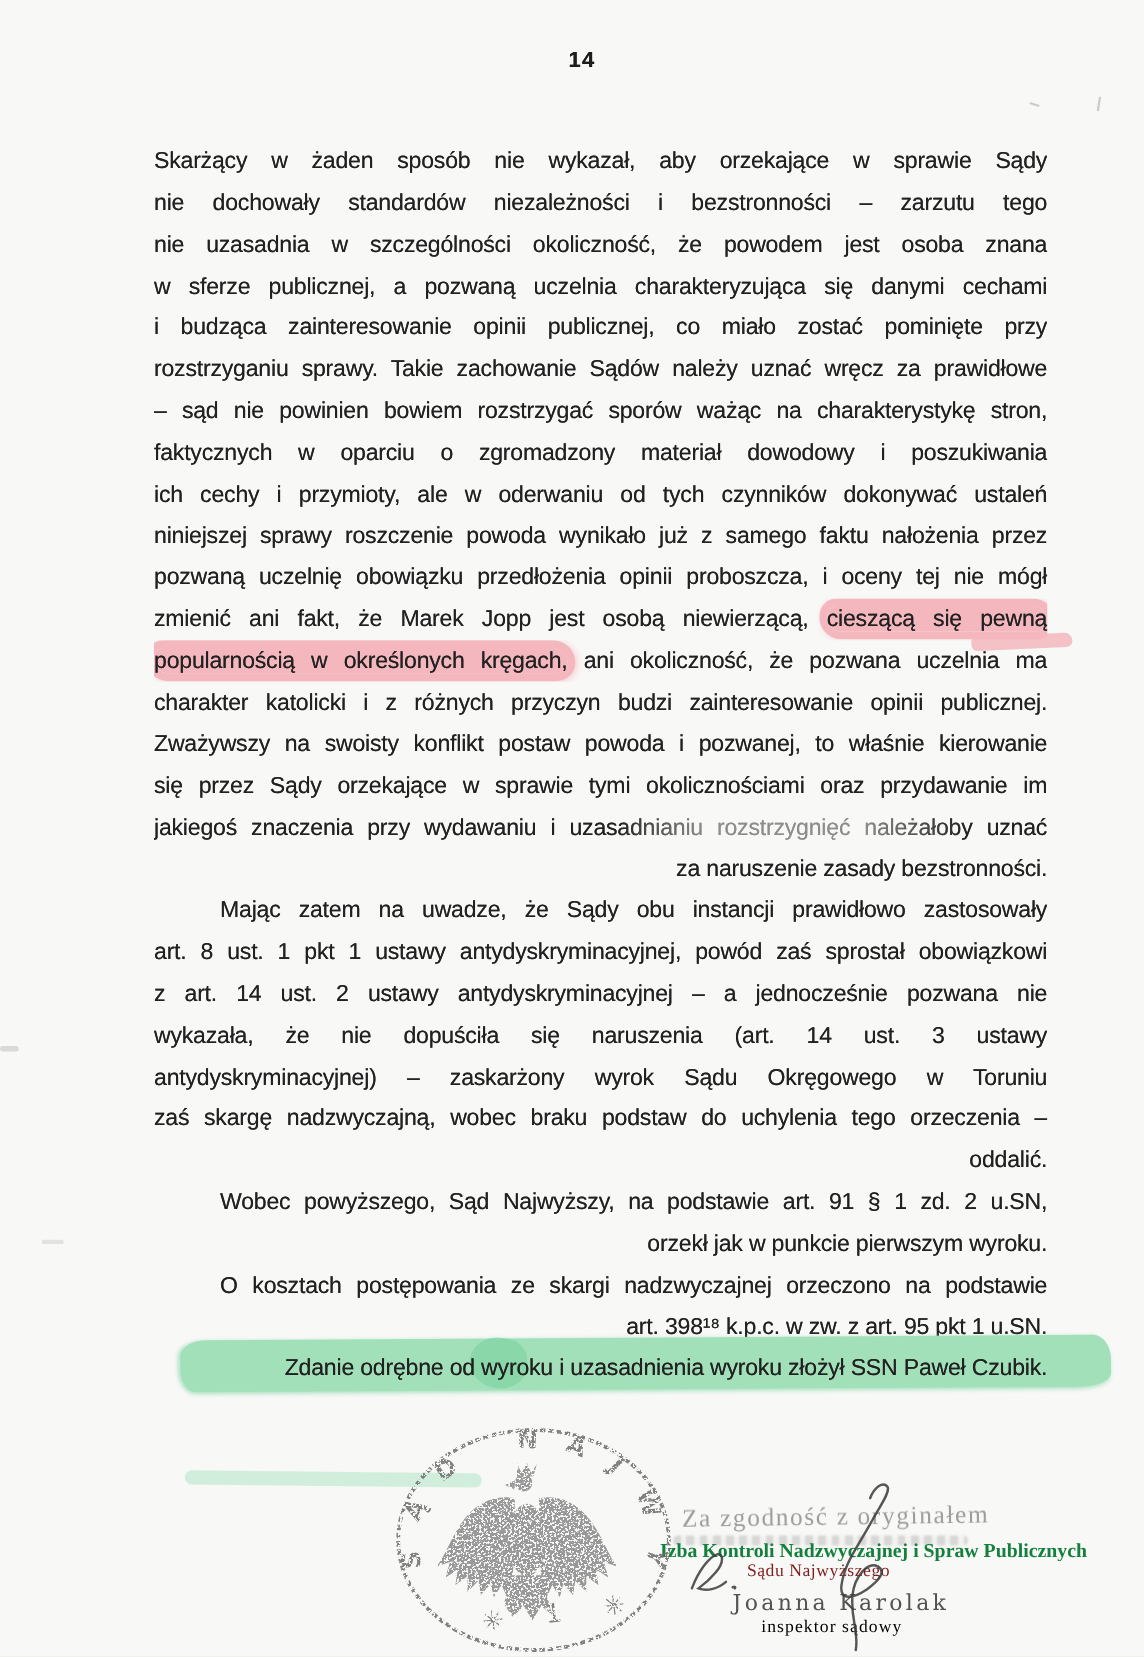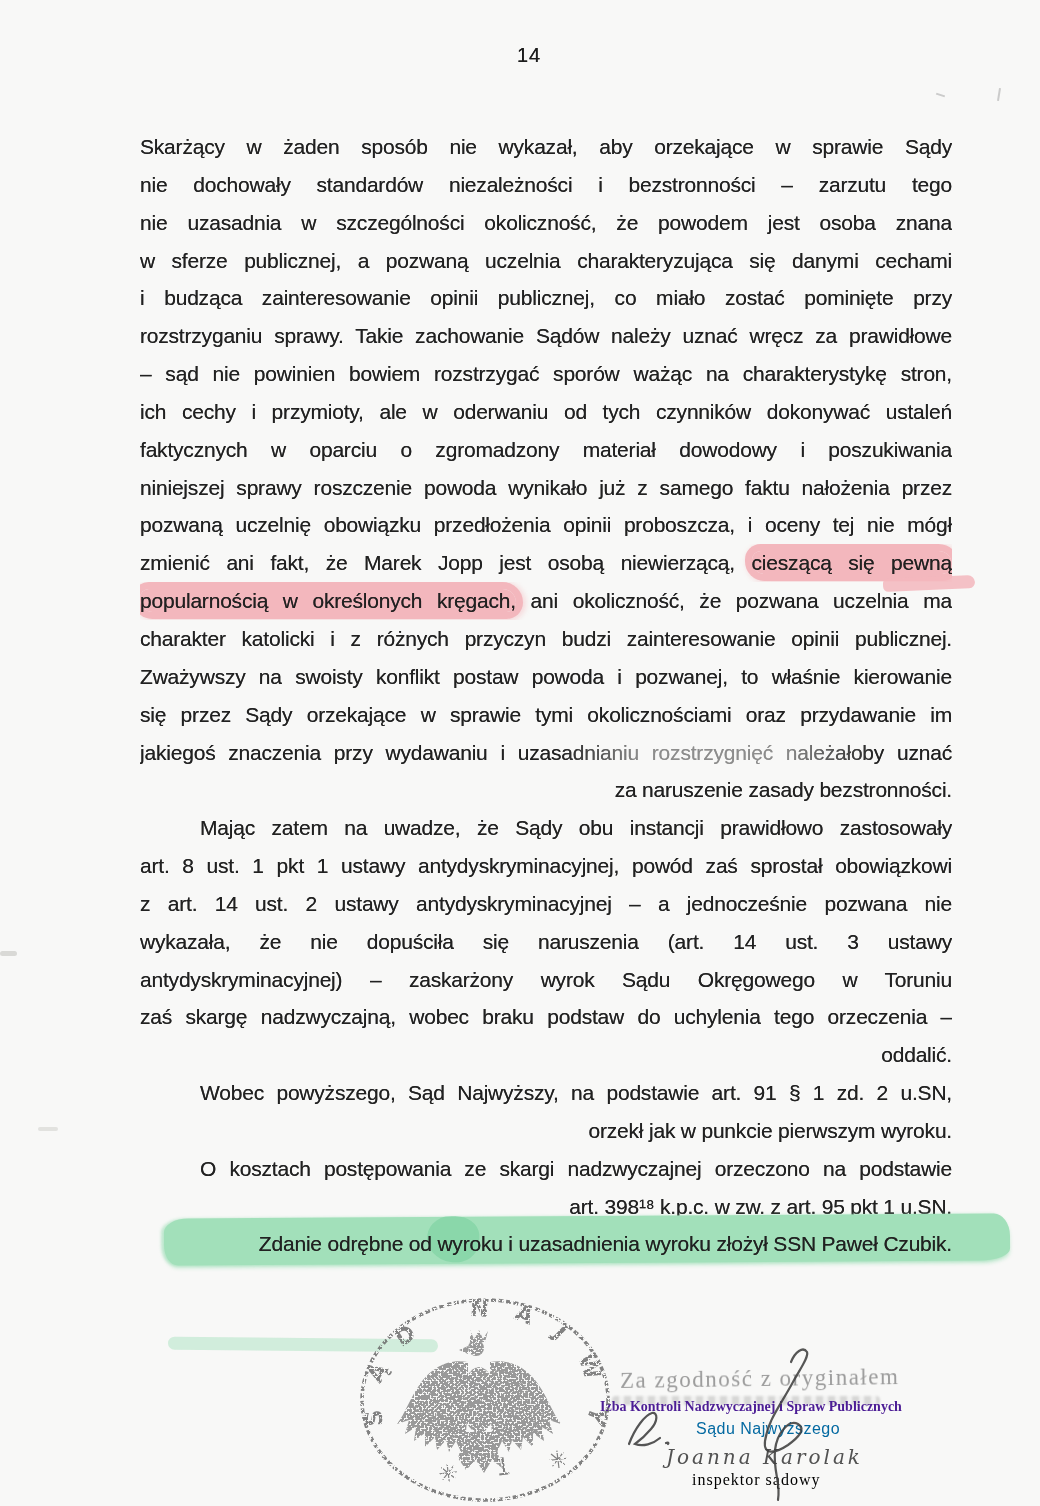--- a/index.html
+++ b/index.html
@@ -10,20 +10,21 @@
     overflow:hidden;
     font-family:"Liberation Sans",sans-serif;
     color:var(--text-color,#212121);
   }
   .page-number{
     position:absolute;left:18px;right:0;top:44px;
     text-align:center;
     font-size:20px;color:#1d1d1d;
     letter-spacing:1px;
     text-shadow:0 0 .5px #222;
+    font-weight:bold;
   }
   
   .body-text{
     position:absolute;left:140px;top:128px;width:812px;
     font-size:21px;line-height:37.85px;letter-spacing:-0.2px;
     text-shadow:0 0 .55px rgba(25,25,25,.75);
   }
   .line{text-align:justify;}
   .line:not(.last){height:37.85px;overflow:hidden;}
   .line:not(.last)::after{content:"";display:inline-block;width:100%;height:0;}
@@ -84,30 +85,30 @@
   .cert{position:absolute;pointer-events:none;white-space:nowrap;}
   .cert-title{
     left:620px;top:1366px;
     font-family:"Liberation Serif",serif;
     font-size:23px;color:#9c9c9c;letter-spacing:1.5px;
     transform:rotate(-.8deg);filter:blur(.4px);
   }
   .cert-chamber{
     left:600px;top:1399px;
     font-family:"Liberation Serif",serif;font-weight:bold;
-    font-size:14px;color:#4c1d95;filter:blur(.3px);
+    font-size:18px;color:#15803d;filter:blur(.3px);
   }
   .cert-court{
     left:679px;top:1420px;
-    font-family:Liberation Sans, sans-serif;
-    font-size:16px;color:#0369a1;letter-spacing:.5px;filter:blur(.3px);margin-left:17px;
+    font-family:Liberation Serif, serif;
+    font-size:16px;color:#7f1d1d;letter-spacing:.5px;filter:blur(.3px);
   }
   .sig-name{
     left:666px;top:1445px;
-    font-family:"DejaVu Serif",serif;font-style:italic;
+    font-family:"DejaVu Serif",serif;
     font-size:20px;color:#525252;letter-spacing:3px;filter:blur(.2px);
   }
   .sig-title{
     left:692px;top:1471px;
     font-family:"Liberation Serif",serif;
     font-size:16px;color:#000000;letter-spacing:1px;filter:blur(.25px);
   }
   
   .overlay-svg{position:absolute;left:0;top:0;pointer-events:none;}
 </style>
@@ -120,22 +121,22 @@
 
   <div class="body-text">
       <div>
         <div class="line"><span>Skarżący w żaden sposób nie wykazał, aby orzekające w sprawie Sądy</span></div>
         <div class="line"><span>nie dochowały standardów niezależności i bezstronności – zarzutu tego</span></div>
         <div class="line"><span>nie uzasadnia w szczególności okoliczność, że powodem jest osoba znana</span></div>
         <div class="line"><span>w sferze publicznej, a pozwaną uczelnia charakteryzująca się danymi cechami</span></div>
         <div class="line"><span>i budząca zainteresowanie opinii publicznej, co miało zostać pominięte przy</span></div>
         <div class="line"><span>rozstrzyganiu sprawy. Takie zachowanie Sądów należy uznać wręcz za prawidłowe</span></div>
         <div class="line"><span>– sąd nie powinien bowiem rozstrzygać sporów ważąc na charakterystykę stron,</span></div>
+        <div class="line"><span>faktycznych w oparciu o zgromadzony materiał dowodowy i poszukiwania</span></div>
         <div class="line"><span>ich cechy i przymioty, ale w oderwaniu od tych czynników dokonywać ustaleń</span></div>
-        <div class="line"><span>faktycznych w oparciu o zgromadzony materiał dowodowy i poszukiwania</span></div>
         <div class="line"><span>niniejszej sprawy roszczenie powoda wynikało już z samego faktu nałożenia przez</span></div>
         <div class="line"><span>pozwaną uczelnię obowiązku przedłożenia opinii proboszcza, i oceny tej nie mógł</span></div>
         <div class="line"><span>zmienić ani fakt, że Marek Jopp jest osobą niewierzącą, </span><span class="hl-pink">cieszącą się pewną</span></div>
         <div class="line"><span class="hl-pink">popularnością w określonych kręgach,</span><span> ani okoliczność, że pozwana uczelnia ma</span></div>
         <div class="line"><span>charakter katolicki i z różnych przyczyn budzi zainteresowanie opinii publicznej.</span></div>
         <div class="line"><span>Zważywszy na swoisty konflikt postaw powoda i pozwanej, to właśnie kierowanie</span></div>
         <div class="line"><span>się przez Sądy orzekające w sprawie tymi okolicznościami oraz przydawanie im</span></div>
         <div class="line"><span>jakiegoś znaczenia przy wydawaniu i uzasadnianiu rozstrzygnięć należałoby uznać</span></div>
         <div class="line last"><span>za naruszenie zasady bezstronności.</span></div>
       </div>

